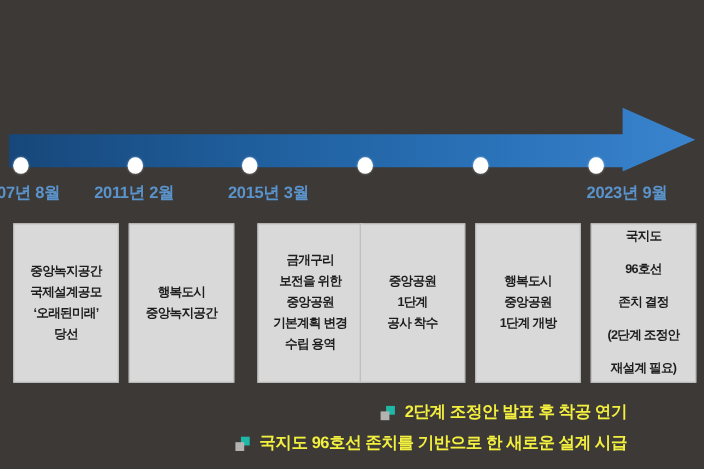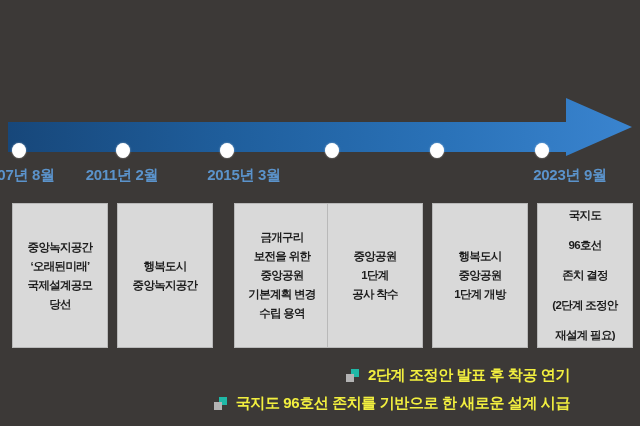--- a/index.html
+++ b/index.html
@@ -180,22 +180,22 @@
   <div class="tl-dot" style="left:535px;"></div>
 
   <div class="tl-date" style="left:-34px;">2007년 8월</div>
   <div class="tl-date" style="left:70px;">2011년 2월</div>
   <div class="tl-date" style="left:192px;">2015년 3월</div>
   <div class="tl-date" style="left:279px;margin-top:48px;">2017년 3월</div>
   <div class="tl-date" style="left:518px;">2023년 9월</div>
 
   <div class="tl-box" style="left:12px;">
     <div class="line">중앙녹지공간</div>
+    <div class="line">국제설계공모</div>
     <div class="line">‘오래된미래’</div>
-    <div class="line">국제설계공모</div>
     <div class="line">당선</div>
   </div>
 
   <div class="tl-box" style="left:117px;">
     <div class="line">행복도시</div>
     <div class="line">중앙녹지공간</div>
   </div>
 
   <div class="tl-box" style="left:222px;margin-left:12px;">
     <div class="line">금개구리</div>

